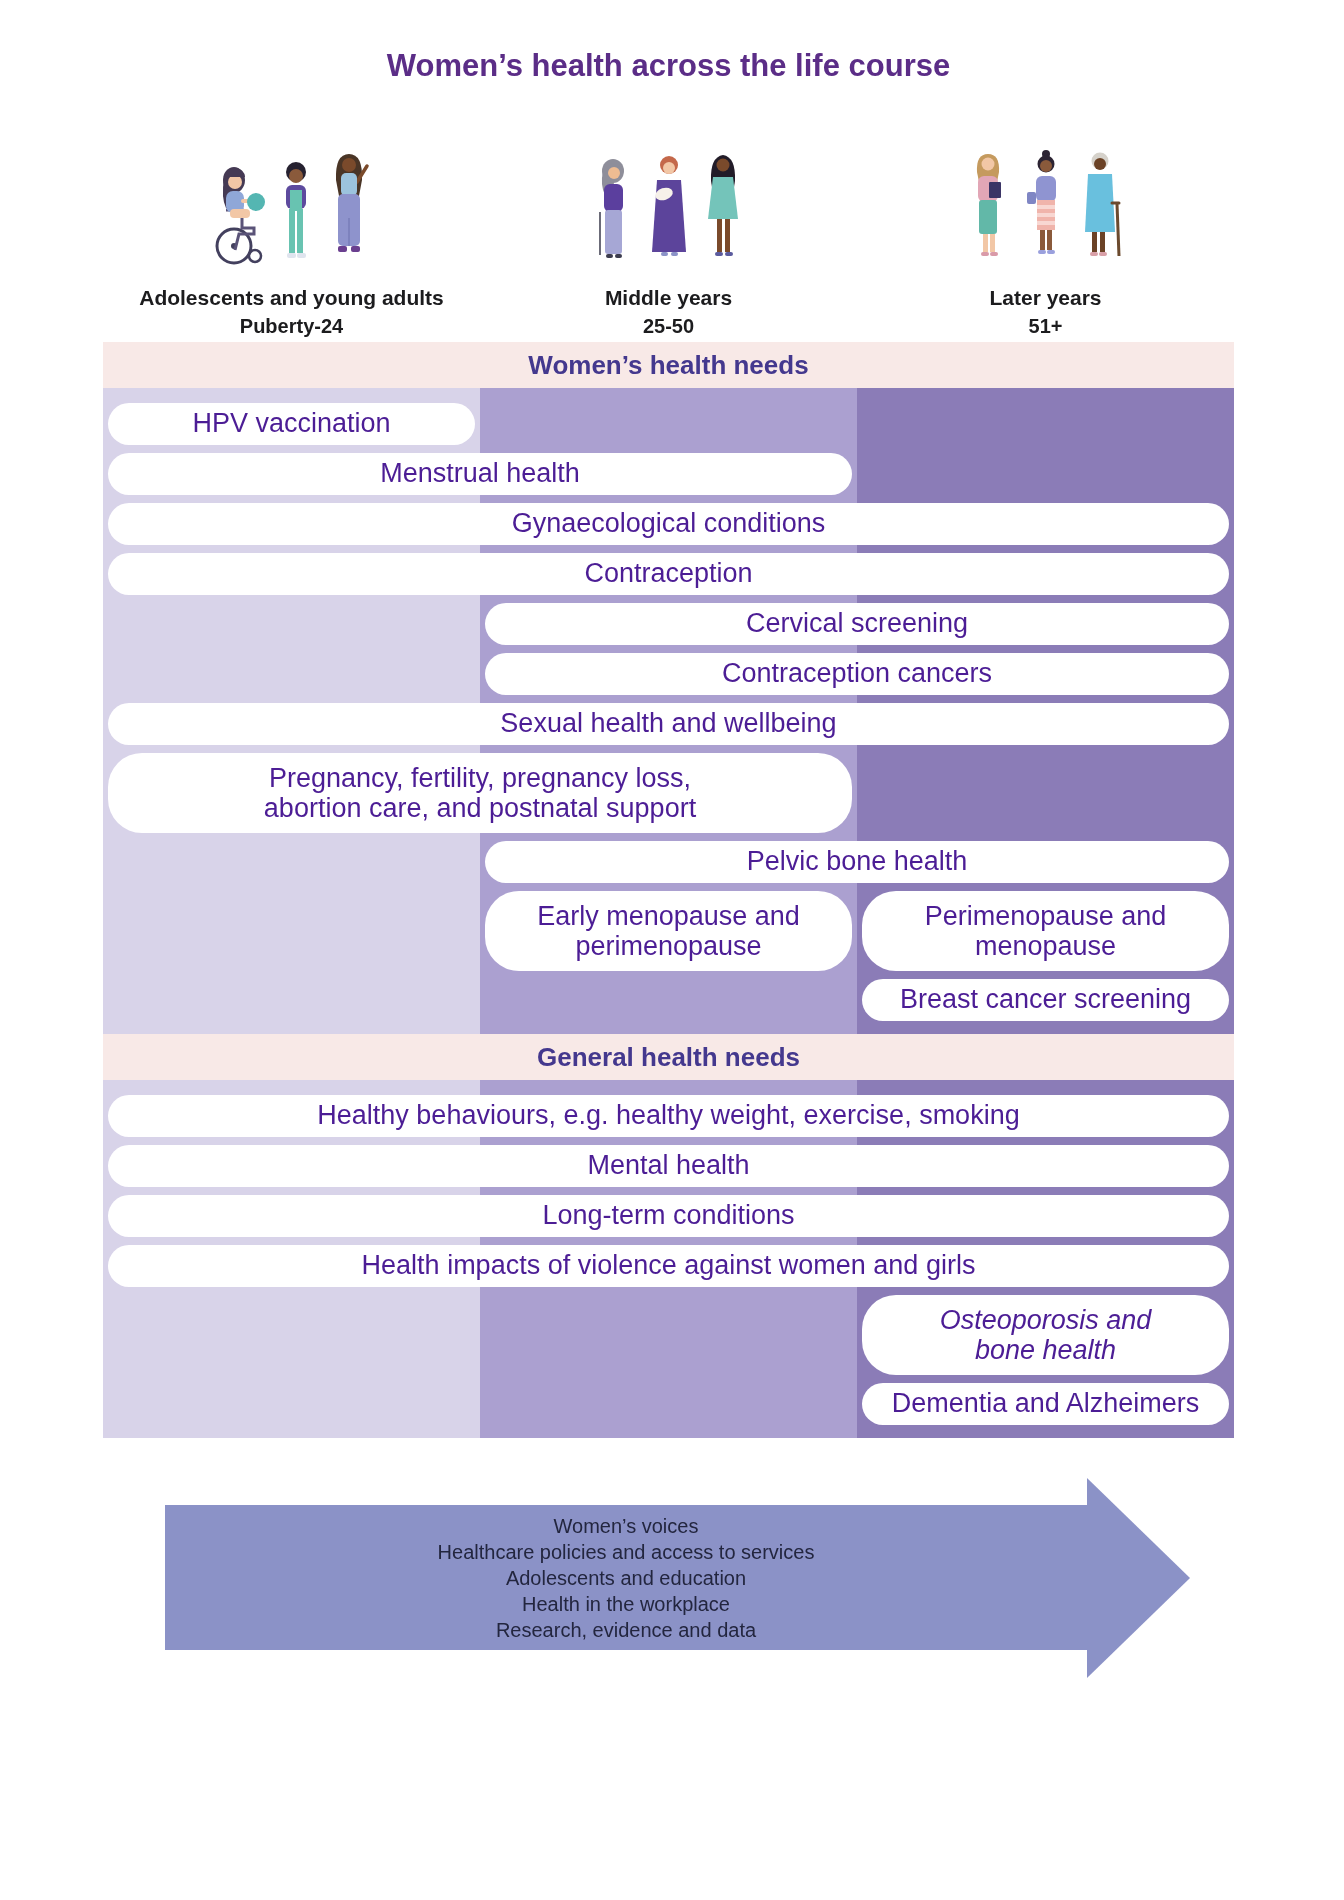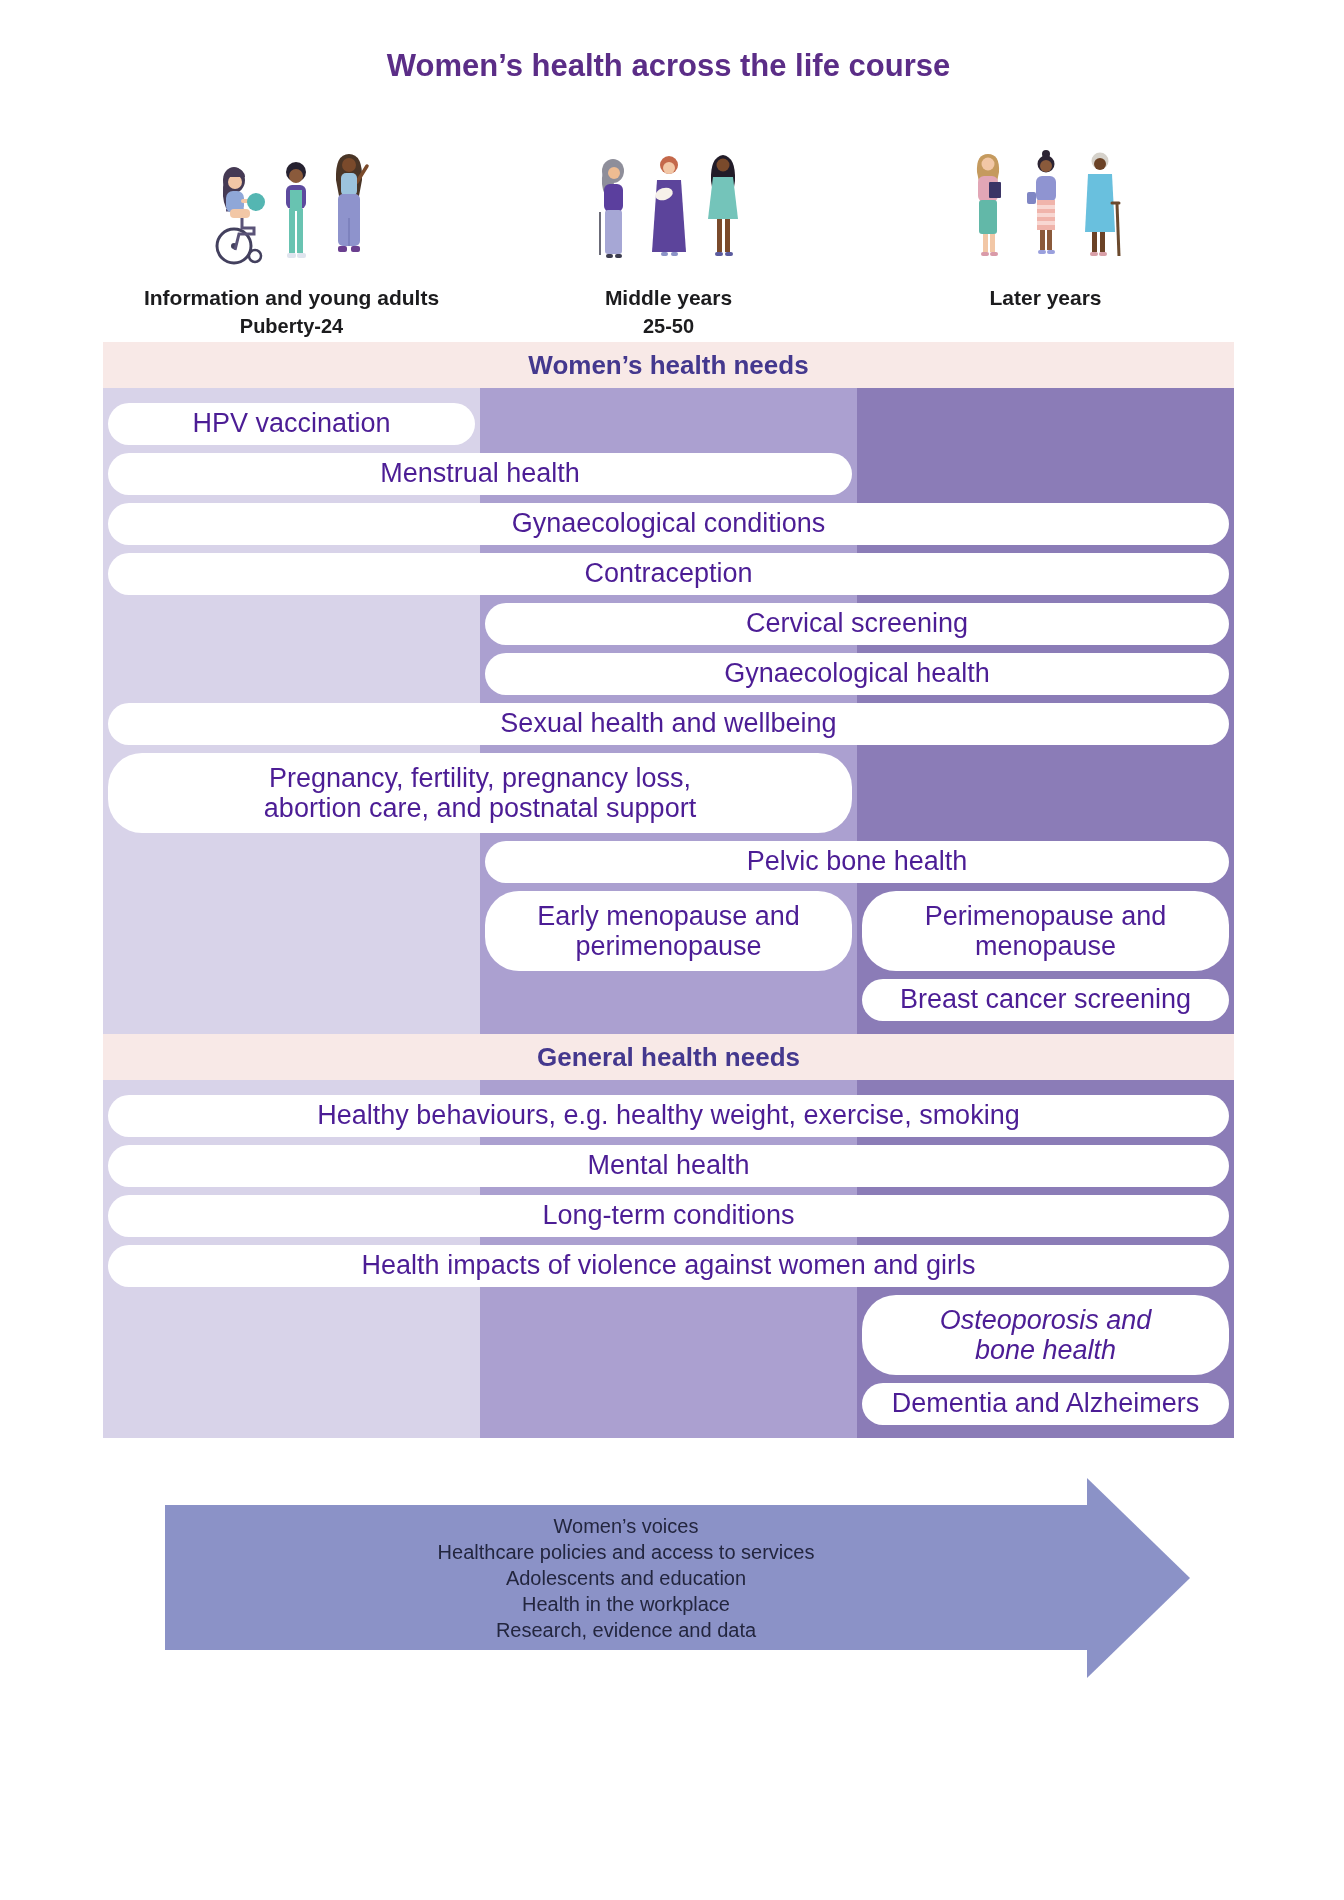--- a/index.html
+++ b/index.html
@@ -85,21 +85,21 @@
         <path d="M145,8 q14,0 13,26 l-3,16 h-20 l-3,-16 q-1,-26 13,-26z" fill="#4a3526"></path>
         <circle cx="145" cy="19" r="7" fill="#7a4a2b"></circle>
         <path d="M153,36 l10,-16" stroke="#7a4a2b" stroke-width="3.5" stroke-linecap="round"></path>
         <rect x="137" y="27" width="16" height="23" rx="5" fill="#9cc3dd"></rect>
         <rect x="134" y="48" width="22" height="52" rx="5" fill="#8e93cc"></rect>
         <line x1="145" y1="72" x2="145" y2="100" stroke="#7d82bd" stroke-width="2"></line>
         <rect x="134" y="100" width="9" height="6" rx="2" fill="#6a3f8f"></rect>
         <rect x="147" y="100" width="9" height="6" rx="2" fill="#6a3f8f"></rect>
       </g>
     </svg>
-    <div class="stage-label">Information and young adults</div>
+    <div class="stage-label">Adolescents and young adults</div>
     <div class="stage-range">Puberty-24</div>
   </div>
 
   <div class="stage stage-1">
     <svg width="175" height="135" viewBox="0 0 175 135">
       <g>
         <ellipse cx="32" cy="25" rx="11" ry="12" fill="#8e8e9a"></ellipse>
         <circle cx="33" cy="27" r="6" fill="#eebc92"></circle>
         <path d="M22,25 q-3,14 2,24 h11 q-3,-10 -2,-14z" fill="#8e8e9a"></path>
         <rect x="23" y="38" width="19" height="28" rx="6" fill="#5b3f9e"></rect>
@@ -164,20 +164,21 @@
         <path d="M130,28 h24 l3,58 h-30z" fill="#69c0de"></path>
         <line x1="159" y1="58" x2="161" y2="110" stroke="#6b4a2e" stroke-width="3"></line>
         <line x1="154" y1="57" x2="161" y2="57" stroke="#6b4a2e" stroke-width="3" stroke-linecap="round"></line>
         <rect x="134" y="86" width="5" height="20" fill="#6b4226"></rect>
         <rect x="142" y="86" width="5" height="20" fill="#6b4226"></rect>
         <rect x="132" y="106" width="8" height="4" rx="2" fill="#d9a0a8"></rect>
         <rect x="141" y="106" width="8" height="4" rx="2" fill="#d9a0a8"></rect>
       </g>
     </svg>
     <div class="stage-label">Later years</div>
+    <div class="stage-range">51+</div>
   </div>
 
   <div class="board">
     <div class="band">Women’s health needs</div>
     <div class="section">
         <div class="row single">
           <div class="pill" style="left: calc(0% + 5px); width: calc(33.333% - 10px);">
             <div class="pill-text">HPV vaccination</div>
           </div>
         </div>
@@ -196,21 +197,21 @@
             <div class="pill-text">Contraception</div>
           </div>
         </div>
         <div class="row single">
           <div class="pill" style="left: calc(33.333% + 5px); width: calc(66.666% - 10px);">
             <div class="pill-text">Cervical screening</div>
           </div>
         </div>
         <div class="row single">
           <div class="pill" style="left: calc(33.333% + 5px); width: calc(66.666% - 10px);">
-            <div class="pill-text">Gynaecological health</div>
+            <div class="pill-text">Contraception cancers</div>
           </div>
         </div>
         <div class="row single">
           <div class="pill" style="left: calc(0% + 5px); width: calc(99.999% - 10px);">
             <div class="pill-text">Sexual health and wellbeing</div>
           </div>
         </div>
         <div class="row double">
           <div class="pill double" style="left: calc(0% + 5px); width: calc(66.666% - 10px);">
             <div class="pill-text">Pregnancy, fertility, pregnancy loss,<br>abortion care, and postnatal support</div>

